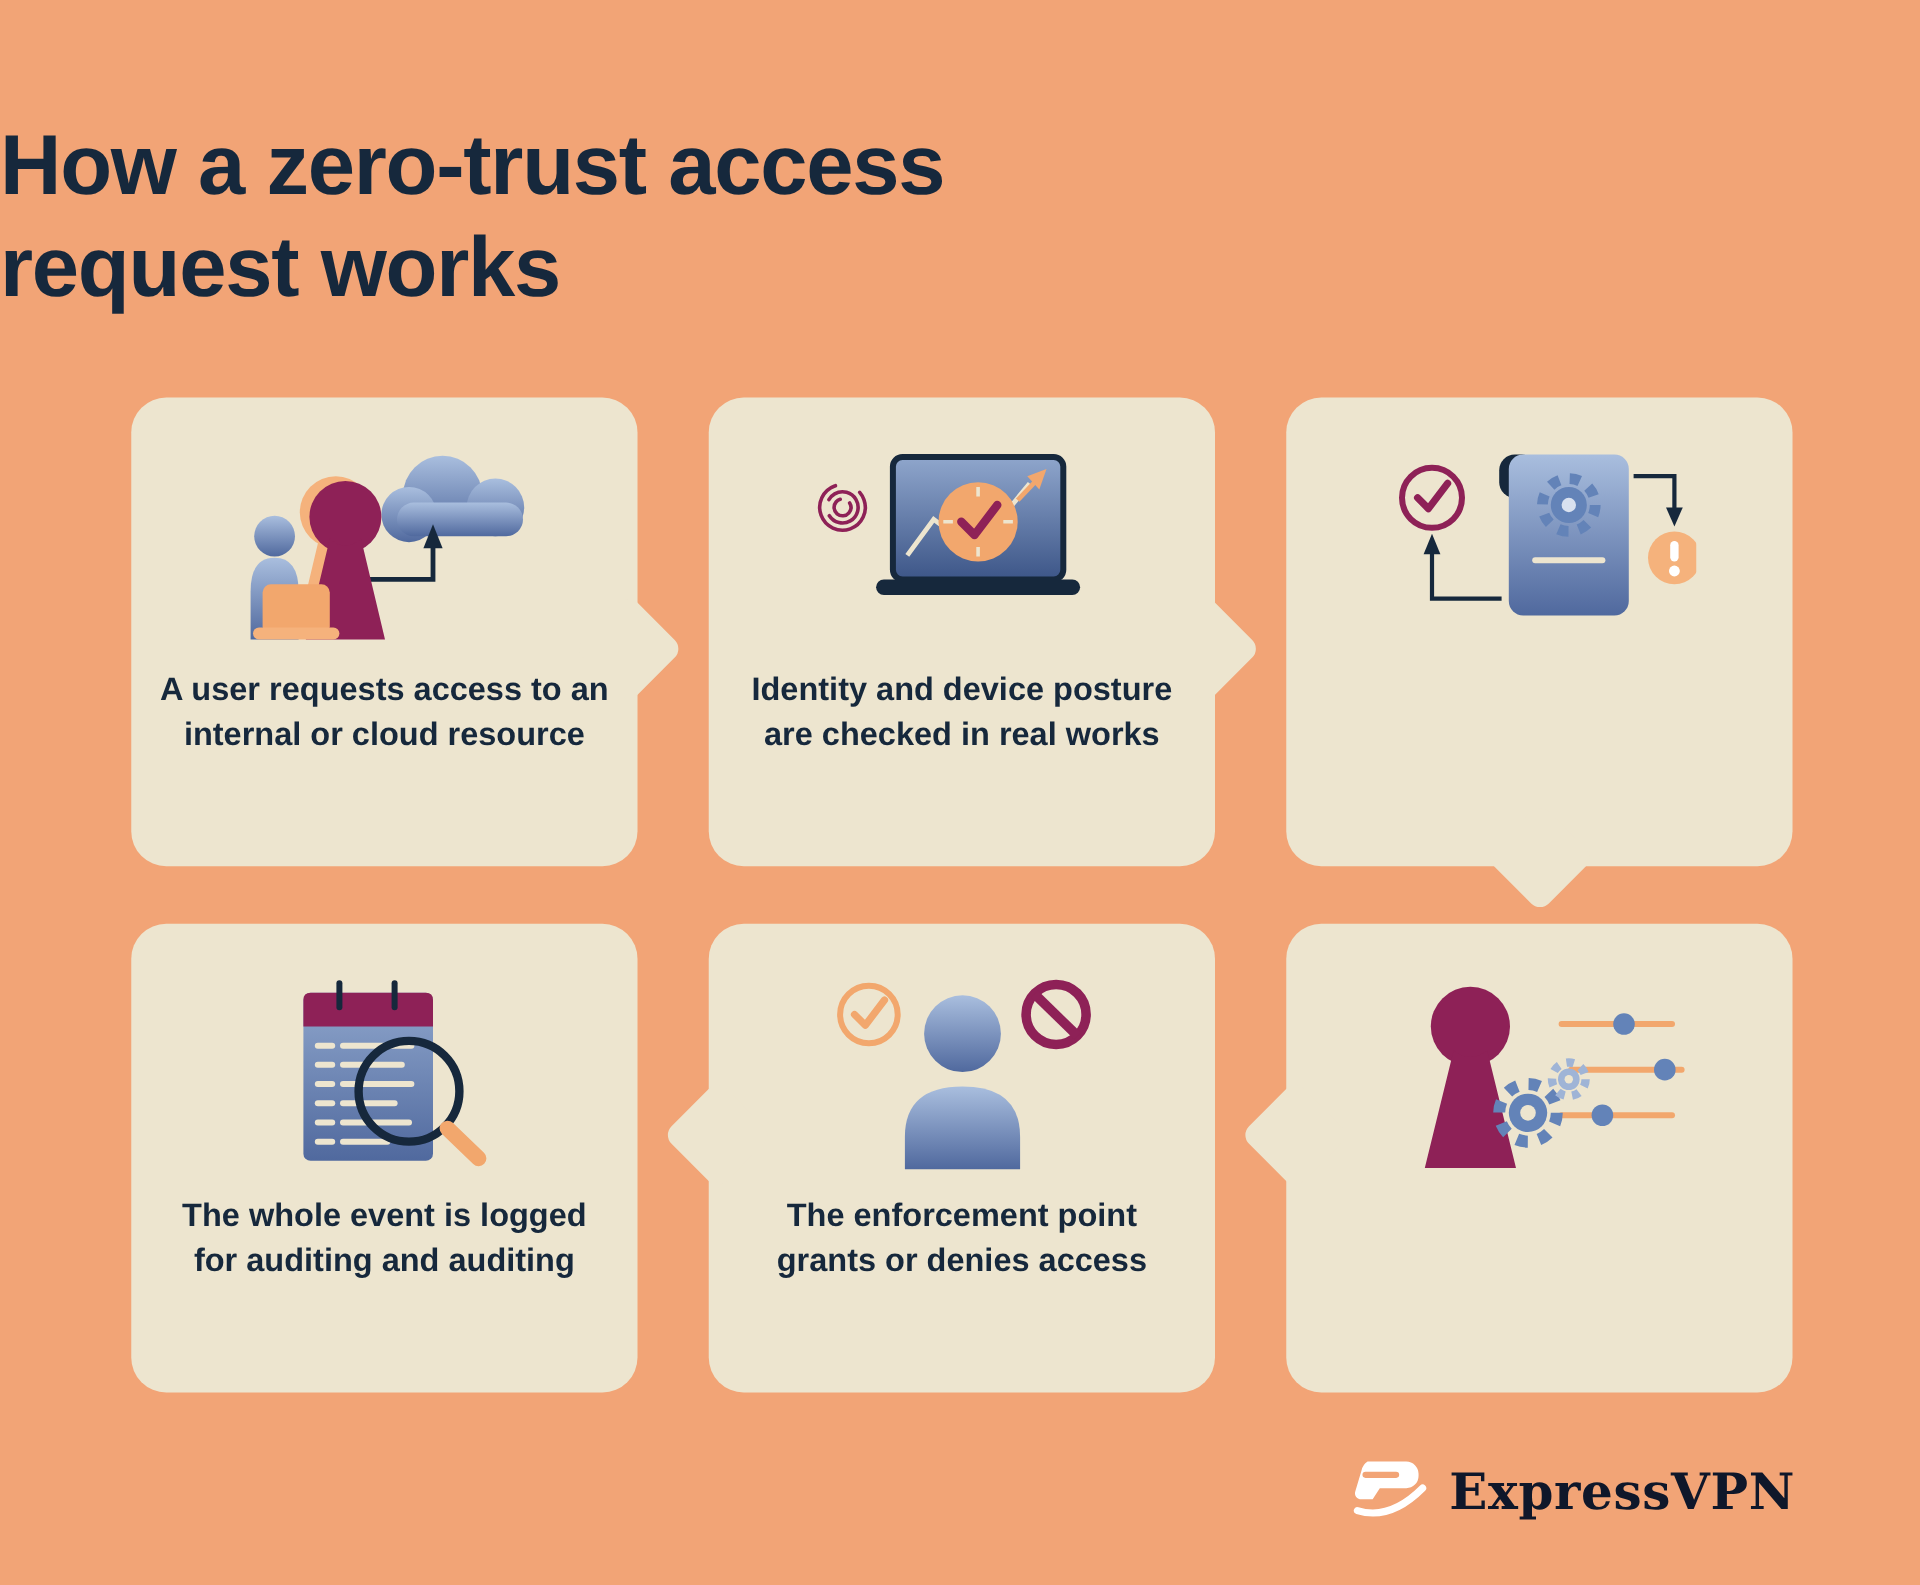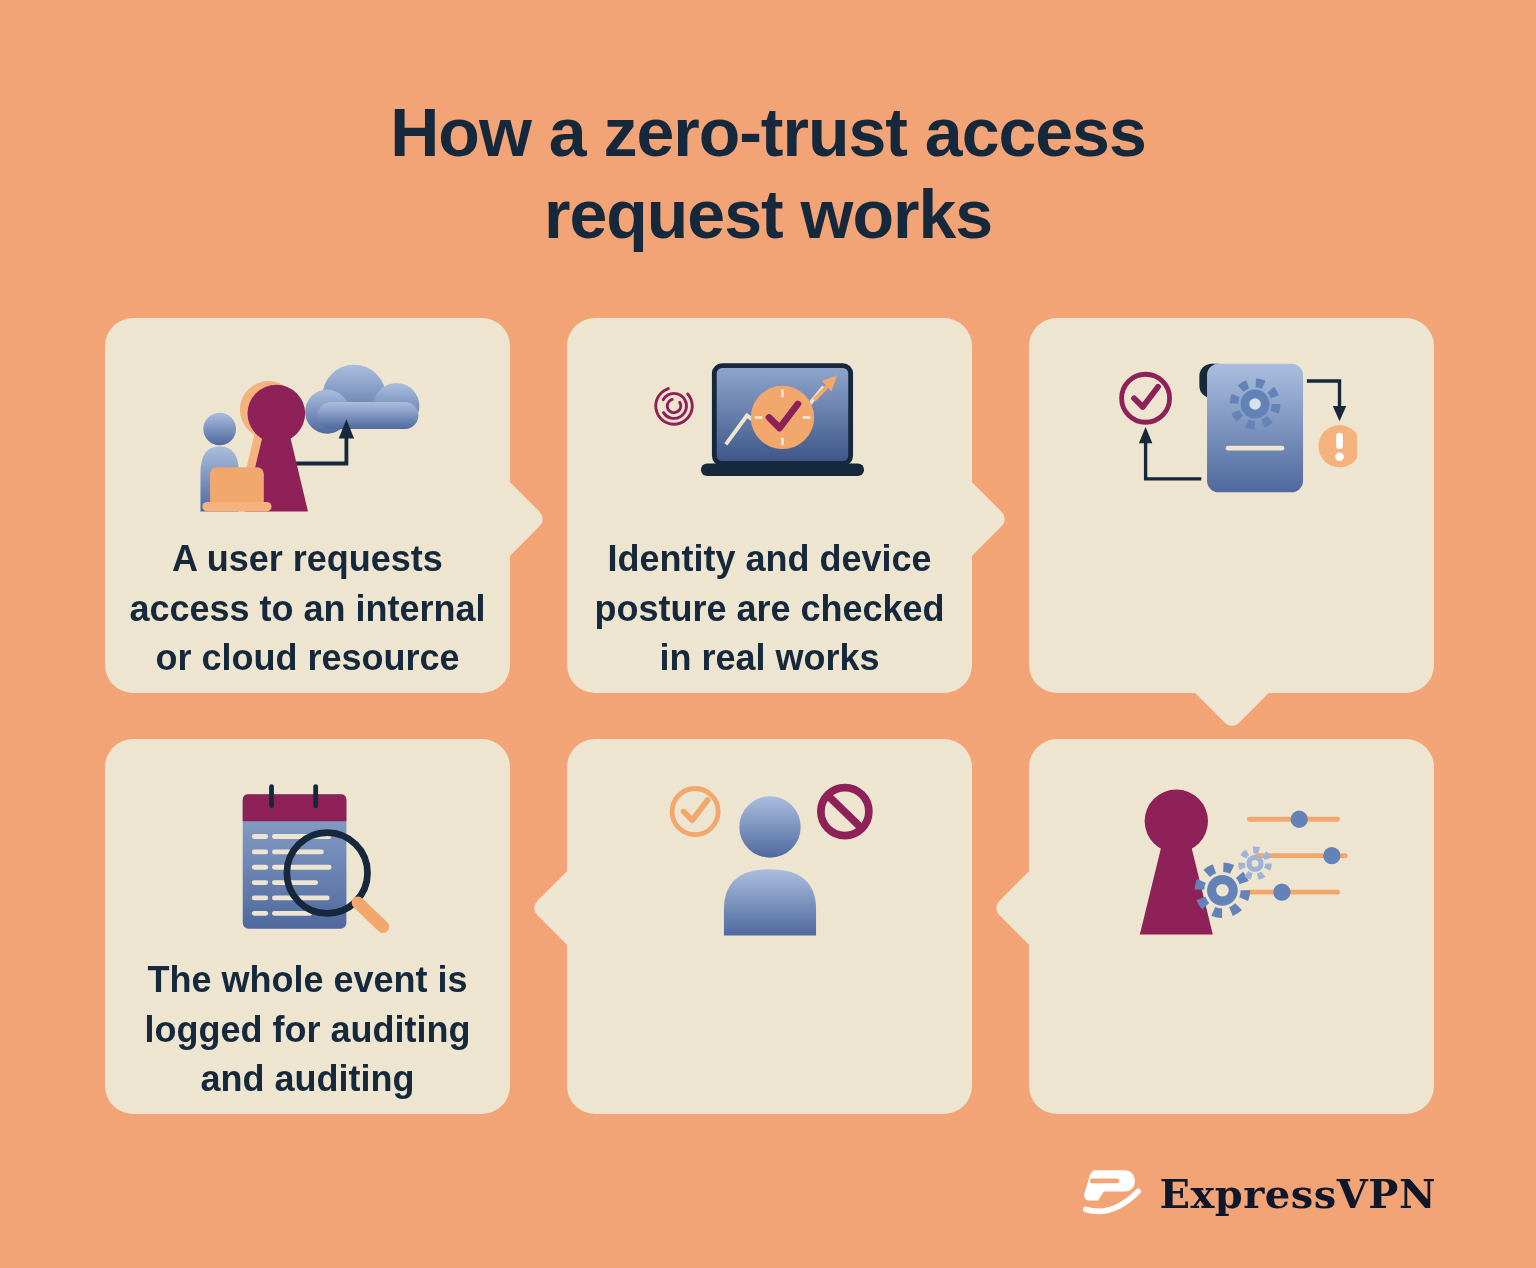--- a/index.html
+++ b/index.html
@@ -4,41 +4,41 @@
 <style>
   * { margin:0; padding:0; box-sizing:border-box; }
   html,body { width:1536px; height:1268px; background:#F2A476; }
   .canvas {
     position:relative; width:1536px; height:1268px;
     background:#F2A476; overflow:hidden;
     font-family:"Liberation Sans", sans-serif;
   }
   .title {
     position:absolute; top:92px; left:0; width:100%;
-    text-align:center; color:#16283C;
+    color:#16283C;
     font-size:68px; font-weight:700; line-height:1.2; letter-spacing:-1px;
   }
   .title span { display:block; }
   .grid {
     position:absolute; top:318px; left:105px;
     display:grid; grid-template-columns:405px 405px 405px;
     column-gap:57px; row-gap:46px;
   }
   .card {
     position:relative; width:405px; height:375px;
     background:#EDE5CF; border-radius:28px;
     display:flex; flex-direction:column; align-items:center;
   }
   .icon-wrap {
     margin-top:36px; height:172px;
     display:flex; align-items:center; justify-content:center;
   }
   .card-text {
     margin-top:8px; max-width:362px;
-    font-size:36px; font-weight:600; line-height:1.38;
+    font-size:26px; font-weight:600; line-height:1.38;
     color:#16283C; text-align:center;
   }
   .pointer {
     position:absolute; width:62px; height:62px;
     background:#EDE5CF; border-radius:10px;
     transform:rotate(45deg);
   }
   .pr { right:-24px; top:170px; }
   .pl { left:-24px; top:138px; }
   .pd { bottom:-24px; left:50%; margin-left:-31px; }
@@ -208,20 +208,21 @@
             </linearGradient>
           </defs>
           <circle cx="52" cy="36" r="24" fill="none" stroke="#F2A76D" stroke-width="5"></circle>
           <path d="M40 36 L49 45 L65 24" fill="none" stroke="#F2A76D" stroke-width="6" stroke-linecap="round" stroke-linejoin="round"></path>
           <circle cx="208" cy="36" r="25" fill="none" stroke="#8E2157" stroke-width="8"></circle>
           <line x1="190" y1="19" x2="226" y2="54" stroke="#8E2157" stroke-width="8"></line>
           <circle cx="130" cy="52" r="32" fill="url(#g5)"></circle>
           <path d="M82 165 V138 Q82 96 130 96 Q178 96 178 138 V165 Z" fill="url(#g5)"></path>
         </svg>
       </div>
+      <p class="card-text">The enforcement point grants or denies access</p>
       <div class="pointer pl"></div>
     </div>
 
     <div class="card">
       <div class="icon-wrap">
         <svg viewBox="0 0 260 175" width="250" height="168">
           <g fill="#8E2157">
             <circle cx="72" cy="46" r="33"></circle>
             <path d="M58 66 L34 164 L110 164 L86 66 Q72 77 58 66 Z"></path>
           </g>

